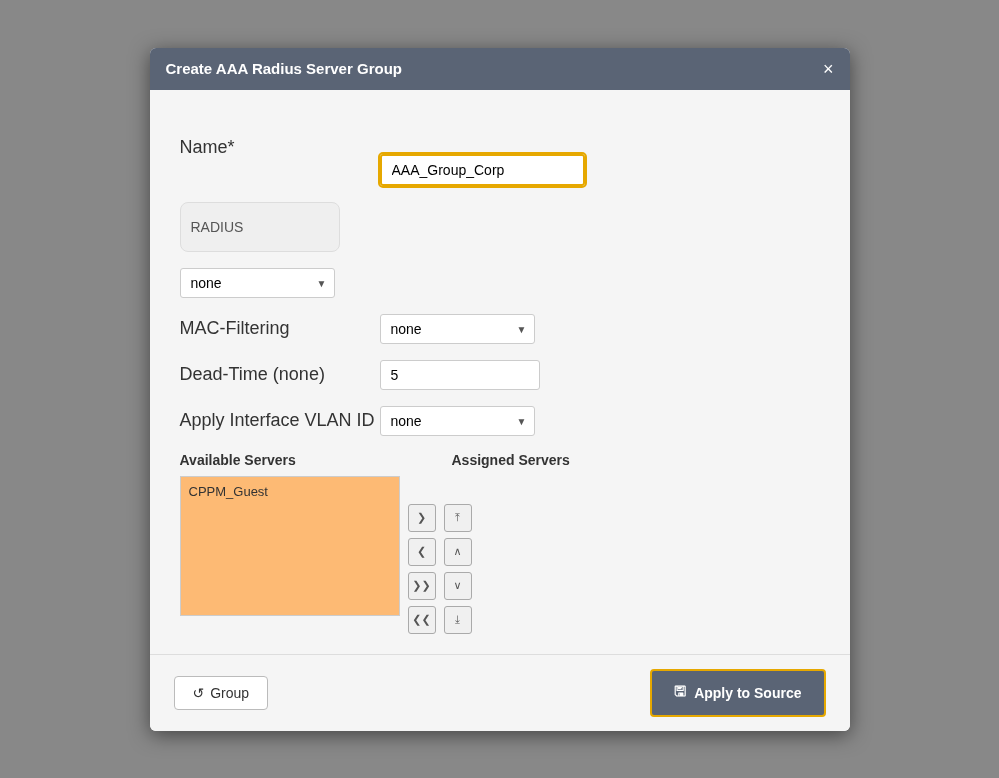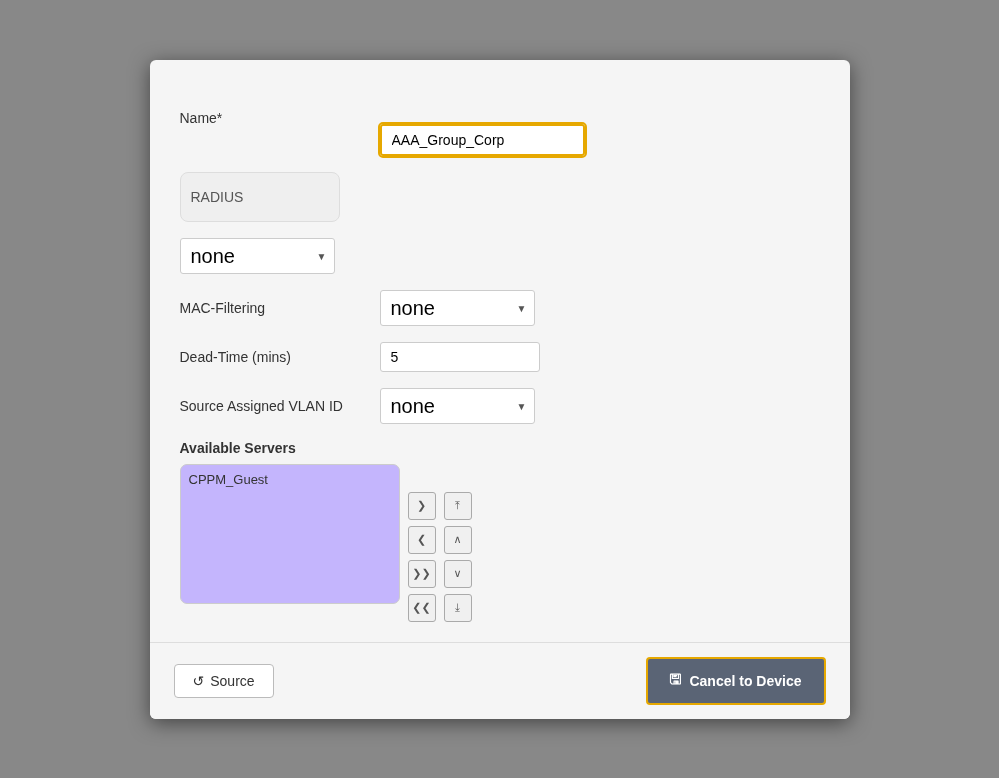--- a/index.html
+++ b/index.html
@@ -43,21 +43,21 @@
       padding: 20px 30px;
     }
     .form-row {
       display: flex;
       align-items: center;
       margin-bottom: 16px;
     }
     .form-label {
       width: 200px;
       color: #333;
-      font-size: 14px;
+      font-size: 18px;
     }
     .form-input {
       padding: 6px 10px;
       border: 1px solid #ccc;
       border-radius: 3px;
       font-size: 14px;
       background: white;
       outline: none;
     }
     .form-input.highlighted {
@@ -75,21 +75,21 @@
       width: 160px;
     }
     .form-select-wrapper {
       position: relative;
       display: inline-block;
     }
     .form-select {
       padding: 6px 28px 6px 10px;
       border: 1px solid #ccc;
       border-radius: 3px;
-      font-size: 20px;
+      font-size: 14px;
       background: white;
       appearance: none;
       -webkit-appearance: none;
       cursor: pointer;
       width: 155px;
     }
     .select-arrow {
       position: absolute;
       right: 8px;
       top: 50%;
@@ -110,22 +110,22 @@
     .server-group-label {
       font-weight: bold;
       font-size: 14px;
       margin-bottom: 6px;
       color: #333;
     }
     .server-list {
       width: 220px;
       height: 140px;
       border: 1px solid #ccc;
-      background: #c4b5fd;
-      border-radius: 7px;
+      background: #fdba74;
+      border-radius: 0;
       overflow-y: auto;
       padding: 4px;
       font-size: 13px;
     }
     .server-list.highlighted {
       border: 2px solid #e6a800;
     }
     .server-list-item {
       padding: 3px 4px;
       cursor: pointer;
@@ -196,20 +196,24 @@
     .servers-labels-row {
       display: flex;
       gap: 8px;
     }
   </style>
 </head>
 <body>
 
 <div class="dialog">
 
+  <div class="dialog-header">
+    <span class="dialog-header-title">Create AAA Radius Server Group</span>
+    <button class="close-btn">×</button>
+  </div>
 
   <div class="dialog-body">
 
     <div class="form-row">
       <label class="form-label">Name*</label>
       <input class="form-input highlighted" type="text" value="AAA_Group_Corp" style="">
     </div>
 
     <div class="form-row">
       <div class="form-input-readonly">RADIUS</div>
@@ -228,40 +232,43 @@
       <label class="form-label">MAC-Filtering</label>
       <div class="form-select-wrapper">
         <select class="form-select">
           <option>none</option>
         </select>
         <span class="select-arrow">▼</span>
       </div>
     </div>
 
     <div class="form-row">
-      <label class="form-label">Dead-Time (mins)</label>
+      <label class="form-label">Dead-Time (none)</label>
       <input class="form-input" type="text" value="5" style="width: 160px;">
     </div>
 
     <div class="form-row">
-      <label class="form-label">Source Assigned VLAN ID</label>
+      <label class="form-label">Apply Interface VLAN ID</label>
       <div class="form-select-wrapper">
         <select class="form-select">
           <option>none</option>
         </select>
         <span class="select-arrow">▼</span>
       </div>
     </div>
 
     <div class="servers-section">
       <div class="servers-labels-row">
         <div style="width:220px;">
           <span class="server-group-label">Available Servers</span>
         </div>
         <div style="width:36px;"></div>
+        <div style="width:220px; margin-left:0px;">
+          <span class="server-group-label">Assigned Servers</span>
+        </div>
       </div>
       <div class="servers-row">
 
         <div class="server-list">
           <div class="server-list-item">CPPM_Guest</div>
         </div>
 
         <div class="transfer-buttons">
           <button class="icon-btn">❯</button>
           <button class="icon-btn">❮</button>
@@ -277,20 +284,20 @@
           <button class="icon-btn">⤓</button>
         </div>
       </div>
     </div>
 
   </div>
 
   <div class="dialog-footer">
     <button class="cancel-btn">
       <span>↺</span>
-      <span>Source</span>
+      <span>Group</span>
     </button>
     <button class="apply-btn">
       <span>🖫</span>
-      <span>Cancel to Device</span>
+      <span>Apply to Source</span>
     </button>
   </div>
 </div>
 
 </body></html>

